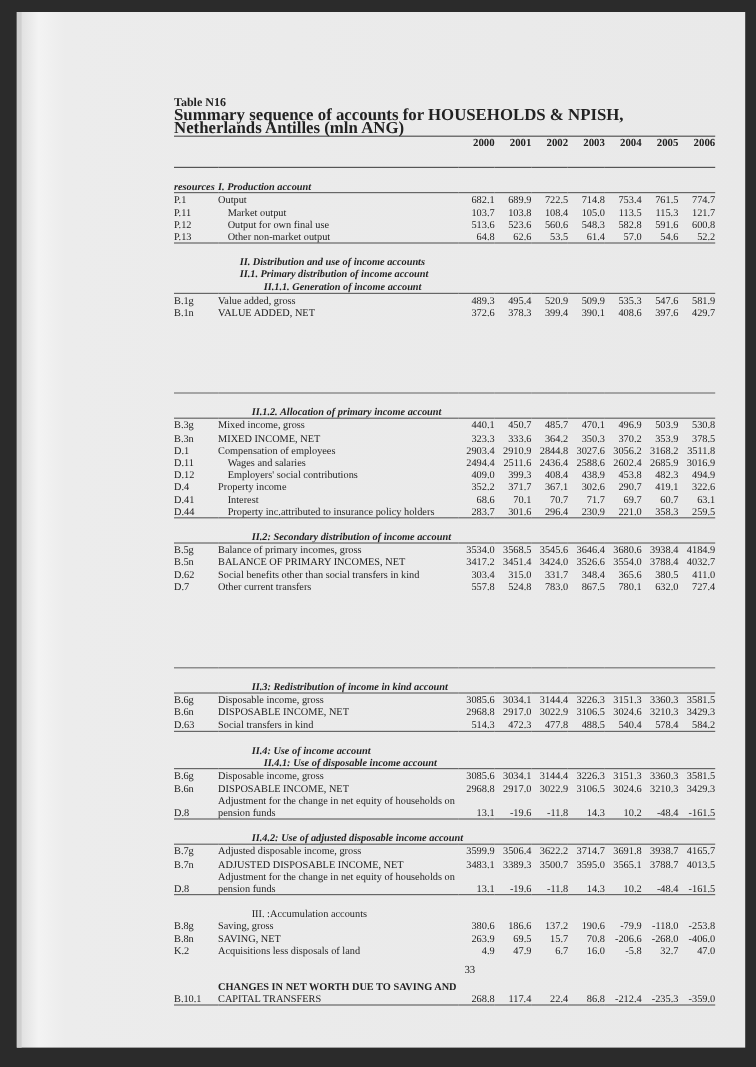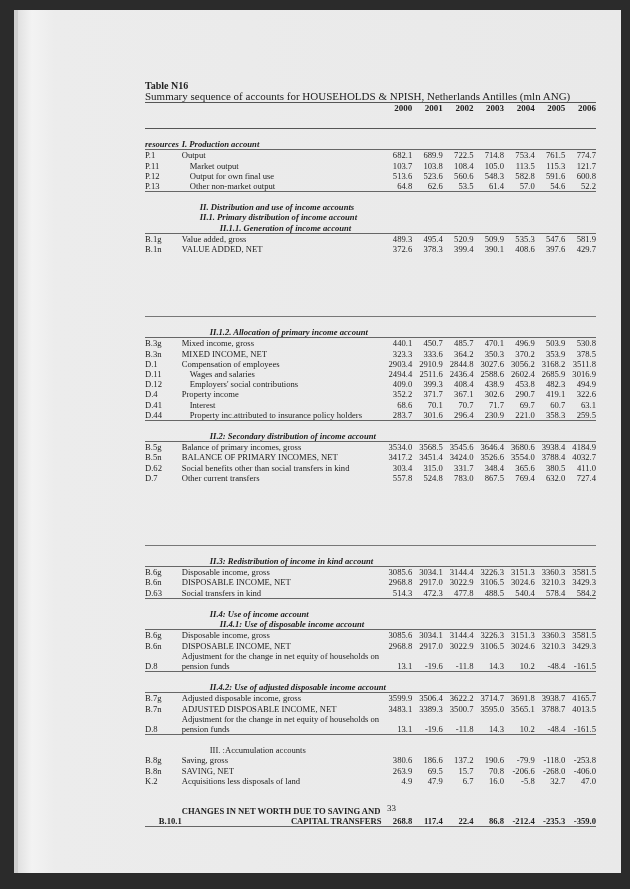--- a/index.html
+++ b/index.html
@@ -3,36 +3,36 @@
 <meta charset="utf-8">
 <style>
   html,body{margin:0;padding:0;}
   body{width:630px;height:889px;background:#2b2b2b;position:relative;overflow:hidden;
        font-family:"Liberation Serif","DejaVu Serif",serif;color:#222;}
   .page{position:absolute;left:14px;top:10px;width:607px;height:863px;
         background:linear-gradient(90deg,#dcdcdc 0px,#f3f3f3 18px,#ececec 40px,#e9e9e9 100%);}
   .page-edge{position:absolute;left:0;top:0;width:4px;height:100%;background:#cfcfcf;}
   .content{position:absolute;left:131px;top:70px;width:451px;}
   .t-title{font-size:10px;font-weight:bold;line-height:11px;}
-  .t-sub{font-size:11px;font-weight:normal;line-height:11px;border-bottom:1.5px solid #555;}
+  .t-sub{font-size:14px;font-weight:bold;line-height:11px;border-bottom:1.5px solid #555;}
   table{border-collapse:collapse;width:451px;font-size:8.6px;line-height:10.2px;}
   td{padding:0;white-space:nowrap;vertical-align:bottom;}
   td.code{width:37px;}
   td.lbl{width:194px;}
   td.num{text-align:right;width:31.4px;}
   tr.years td{font-weight:bold;font-size:9px;padding-bottom:15px;border-bottom:1.5px solid #555;}
   .sec-hdr{font-style:italic;font-weight:bold;}
   .ind2{padding-left:18px;}
   .ind3{padding-left:28px;}
   tr.rule-bot td{border-bottom:1.3px solid #666;}
   .ind-item{padding-left:8px;}
   .gap td{height:10px;}
   .biggap td{height:38px;}
   .sep td{border-bottom:1.5px solid #777;height:24px;}
-  .bold td{font-weight:bold;text-align:right;}
+  .bold td{font-weight:normal;}
   .pagenum{position:absolute;left:373px;top:793px;font-size:9px;}
   .resources{font-style:italic;font-weight:bold;}
 </style>
 </head>
 <body>
 
 <div class="page">
   <div class="page-edge"></div>
   <div class="content">
     <div class="t-title">Table N16</div>
@@ -279,21 +279,21 @@
             <td class="num">380.5</td>
             <td class="num">411.0</td>
           </tr>
           <tr>
             <td class="code">D.7</td>
             <td class="lbl ">Other current transfers</td>
             <td class="num">557.8</td>
             <td class="num">524.8</td>
             <td class="num">783.0</td>
             <td class="num">867.5</td>
-            <td class="num">769.4</td>
+            <td class="num">780.1</td>
             <td class="num">632.0</td>
             <td class="num">727.4</td>
           </tr>
           <tr class="biggap">
             <td colspan="9"></td>
           </tr>
           <tr class="sep">
             <td colspan="9"></td>
           </tr>
           <tr class="gap">

